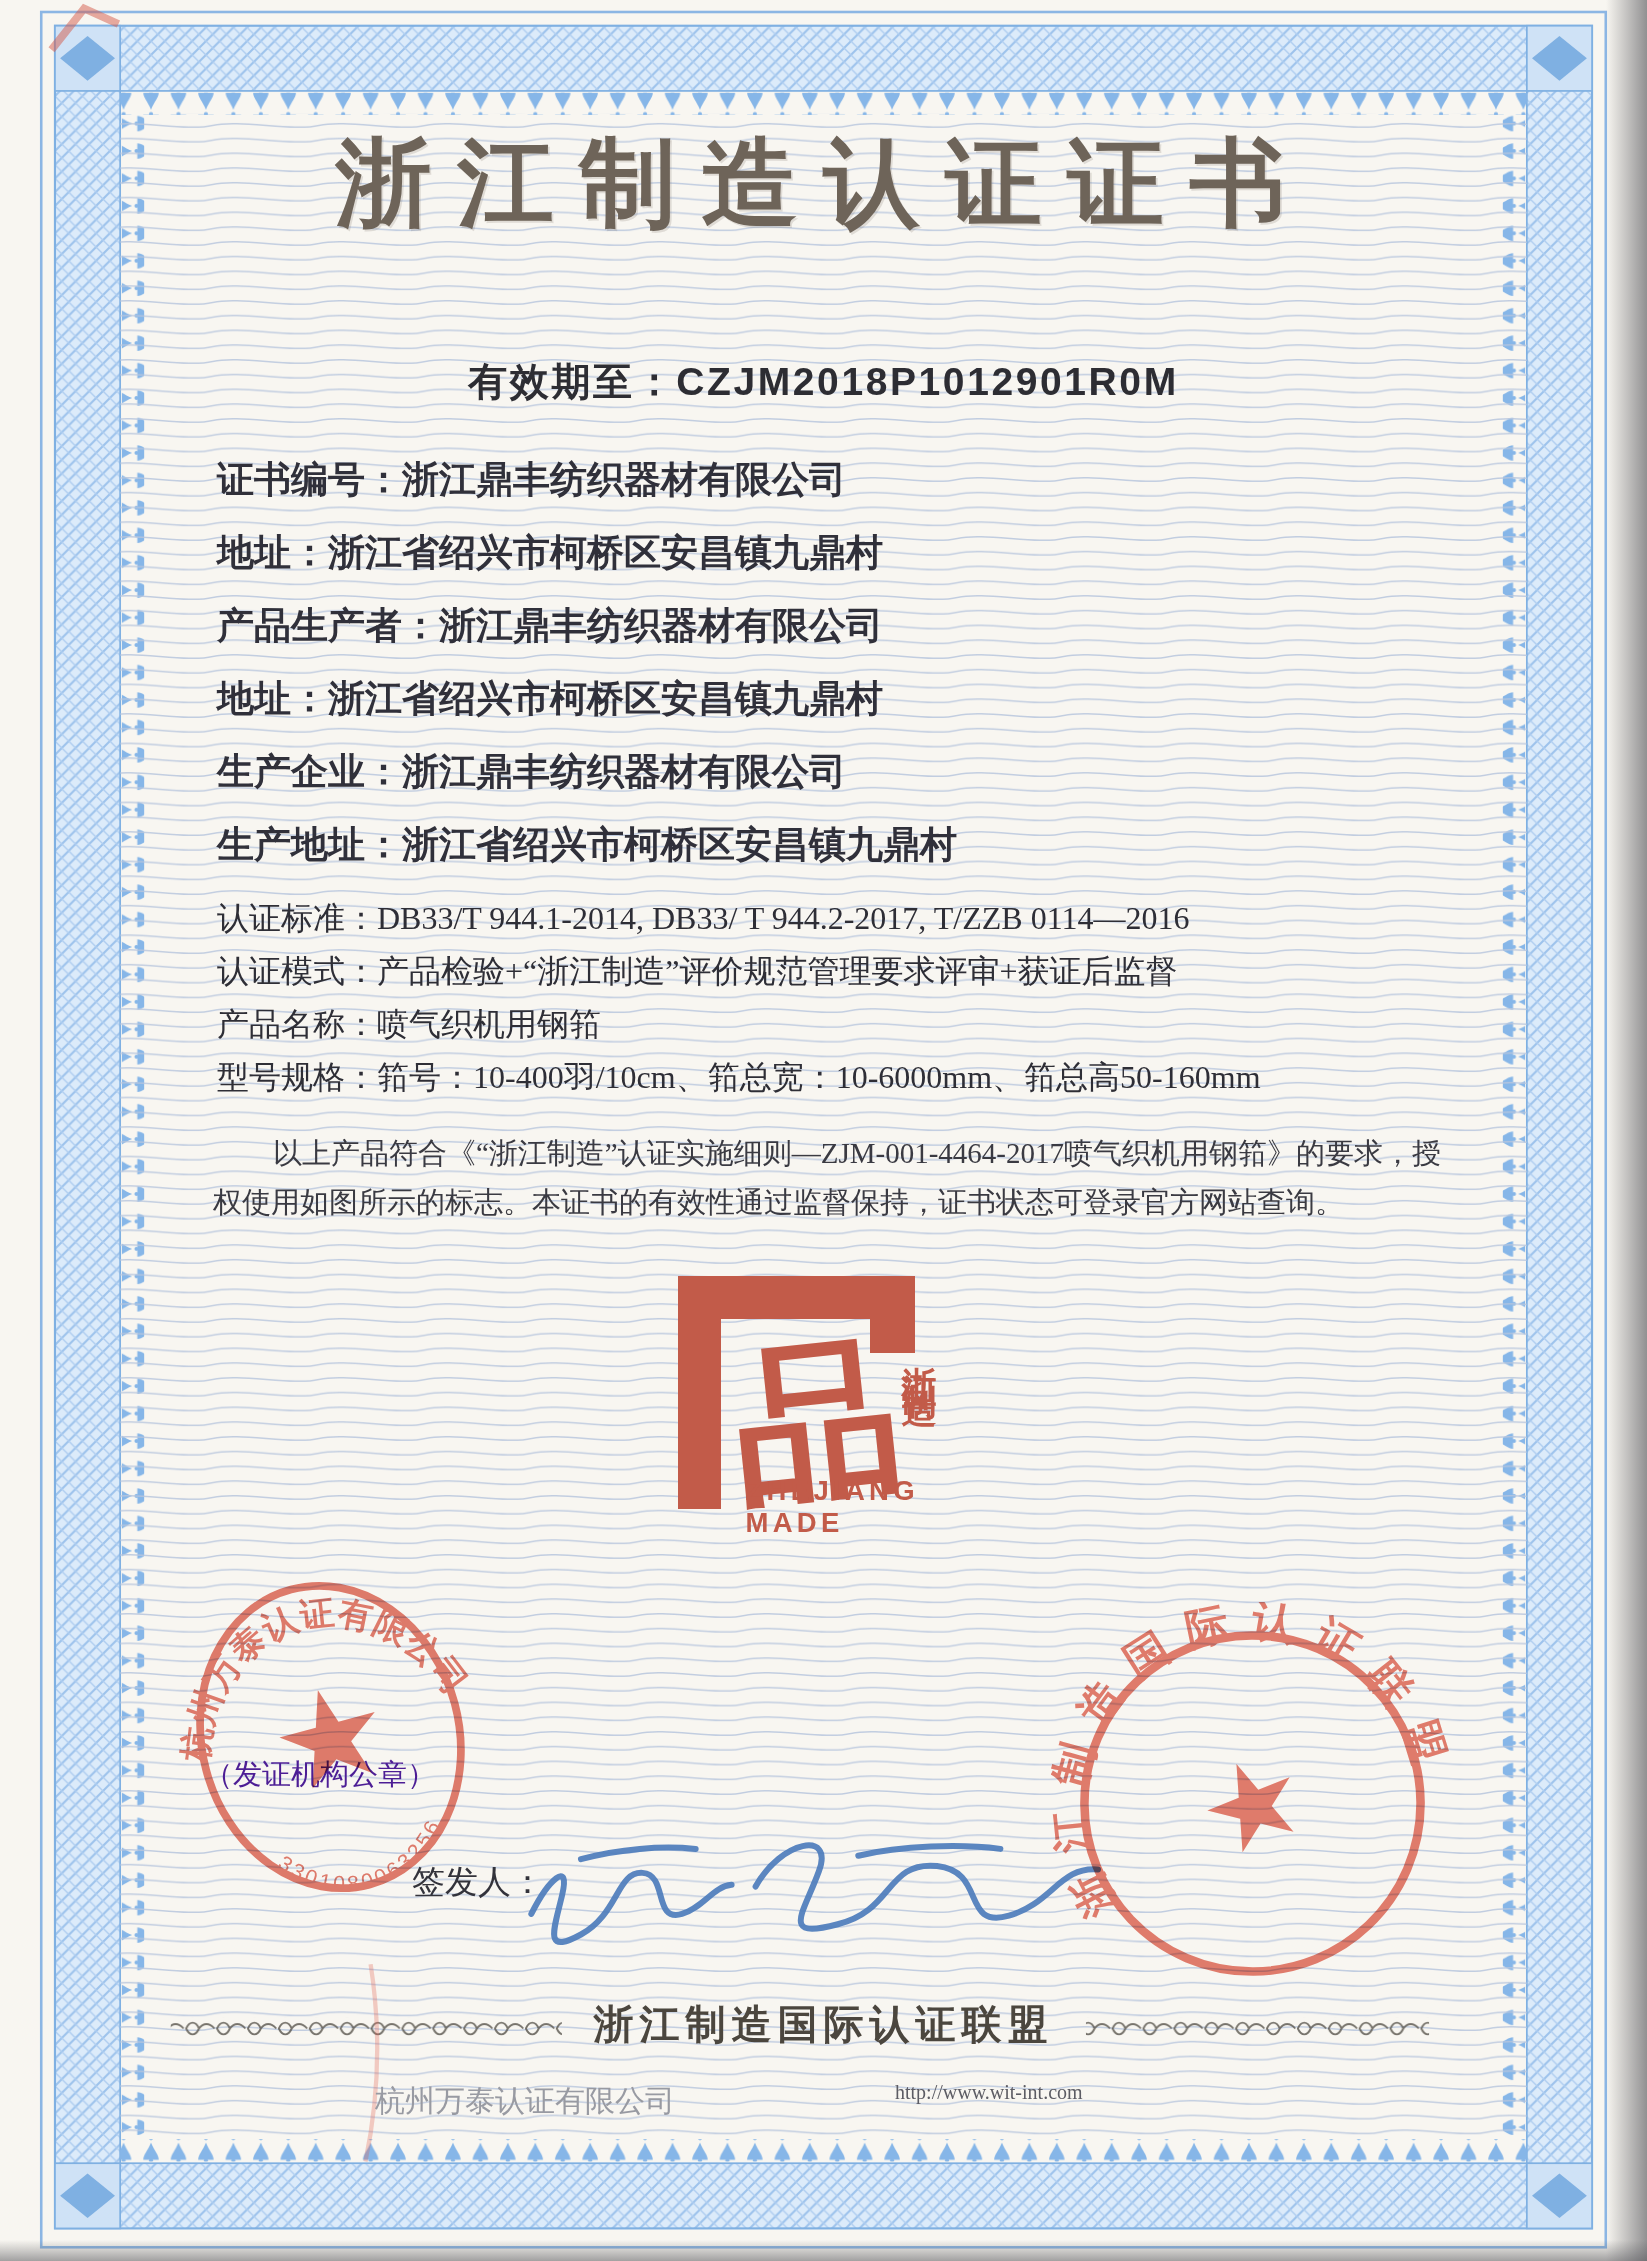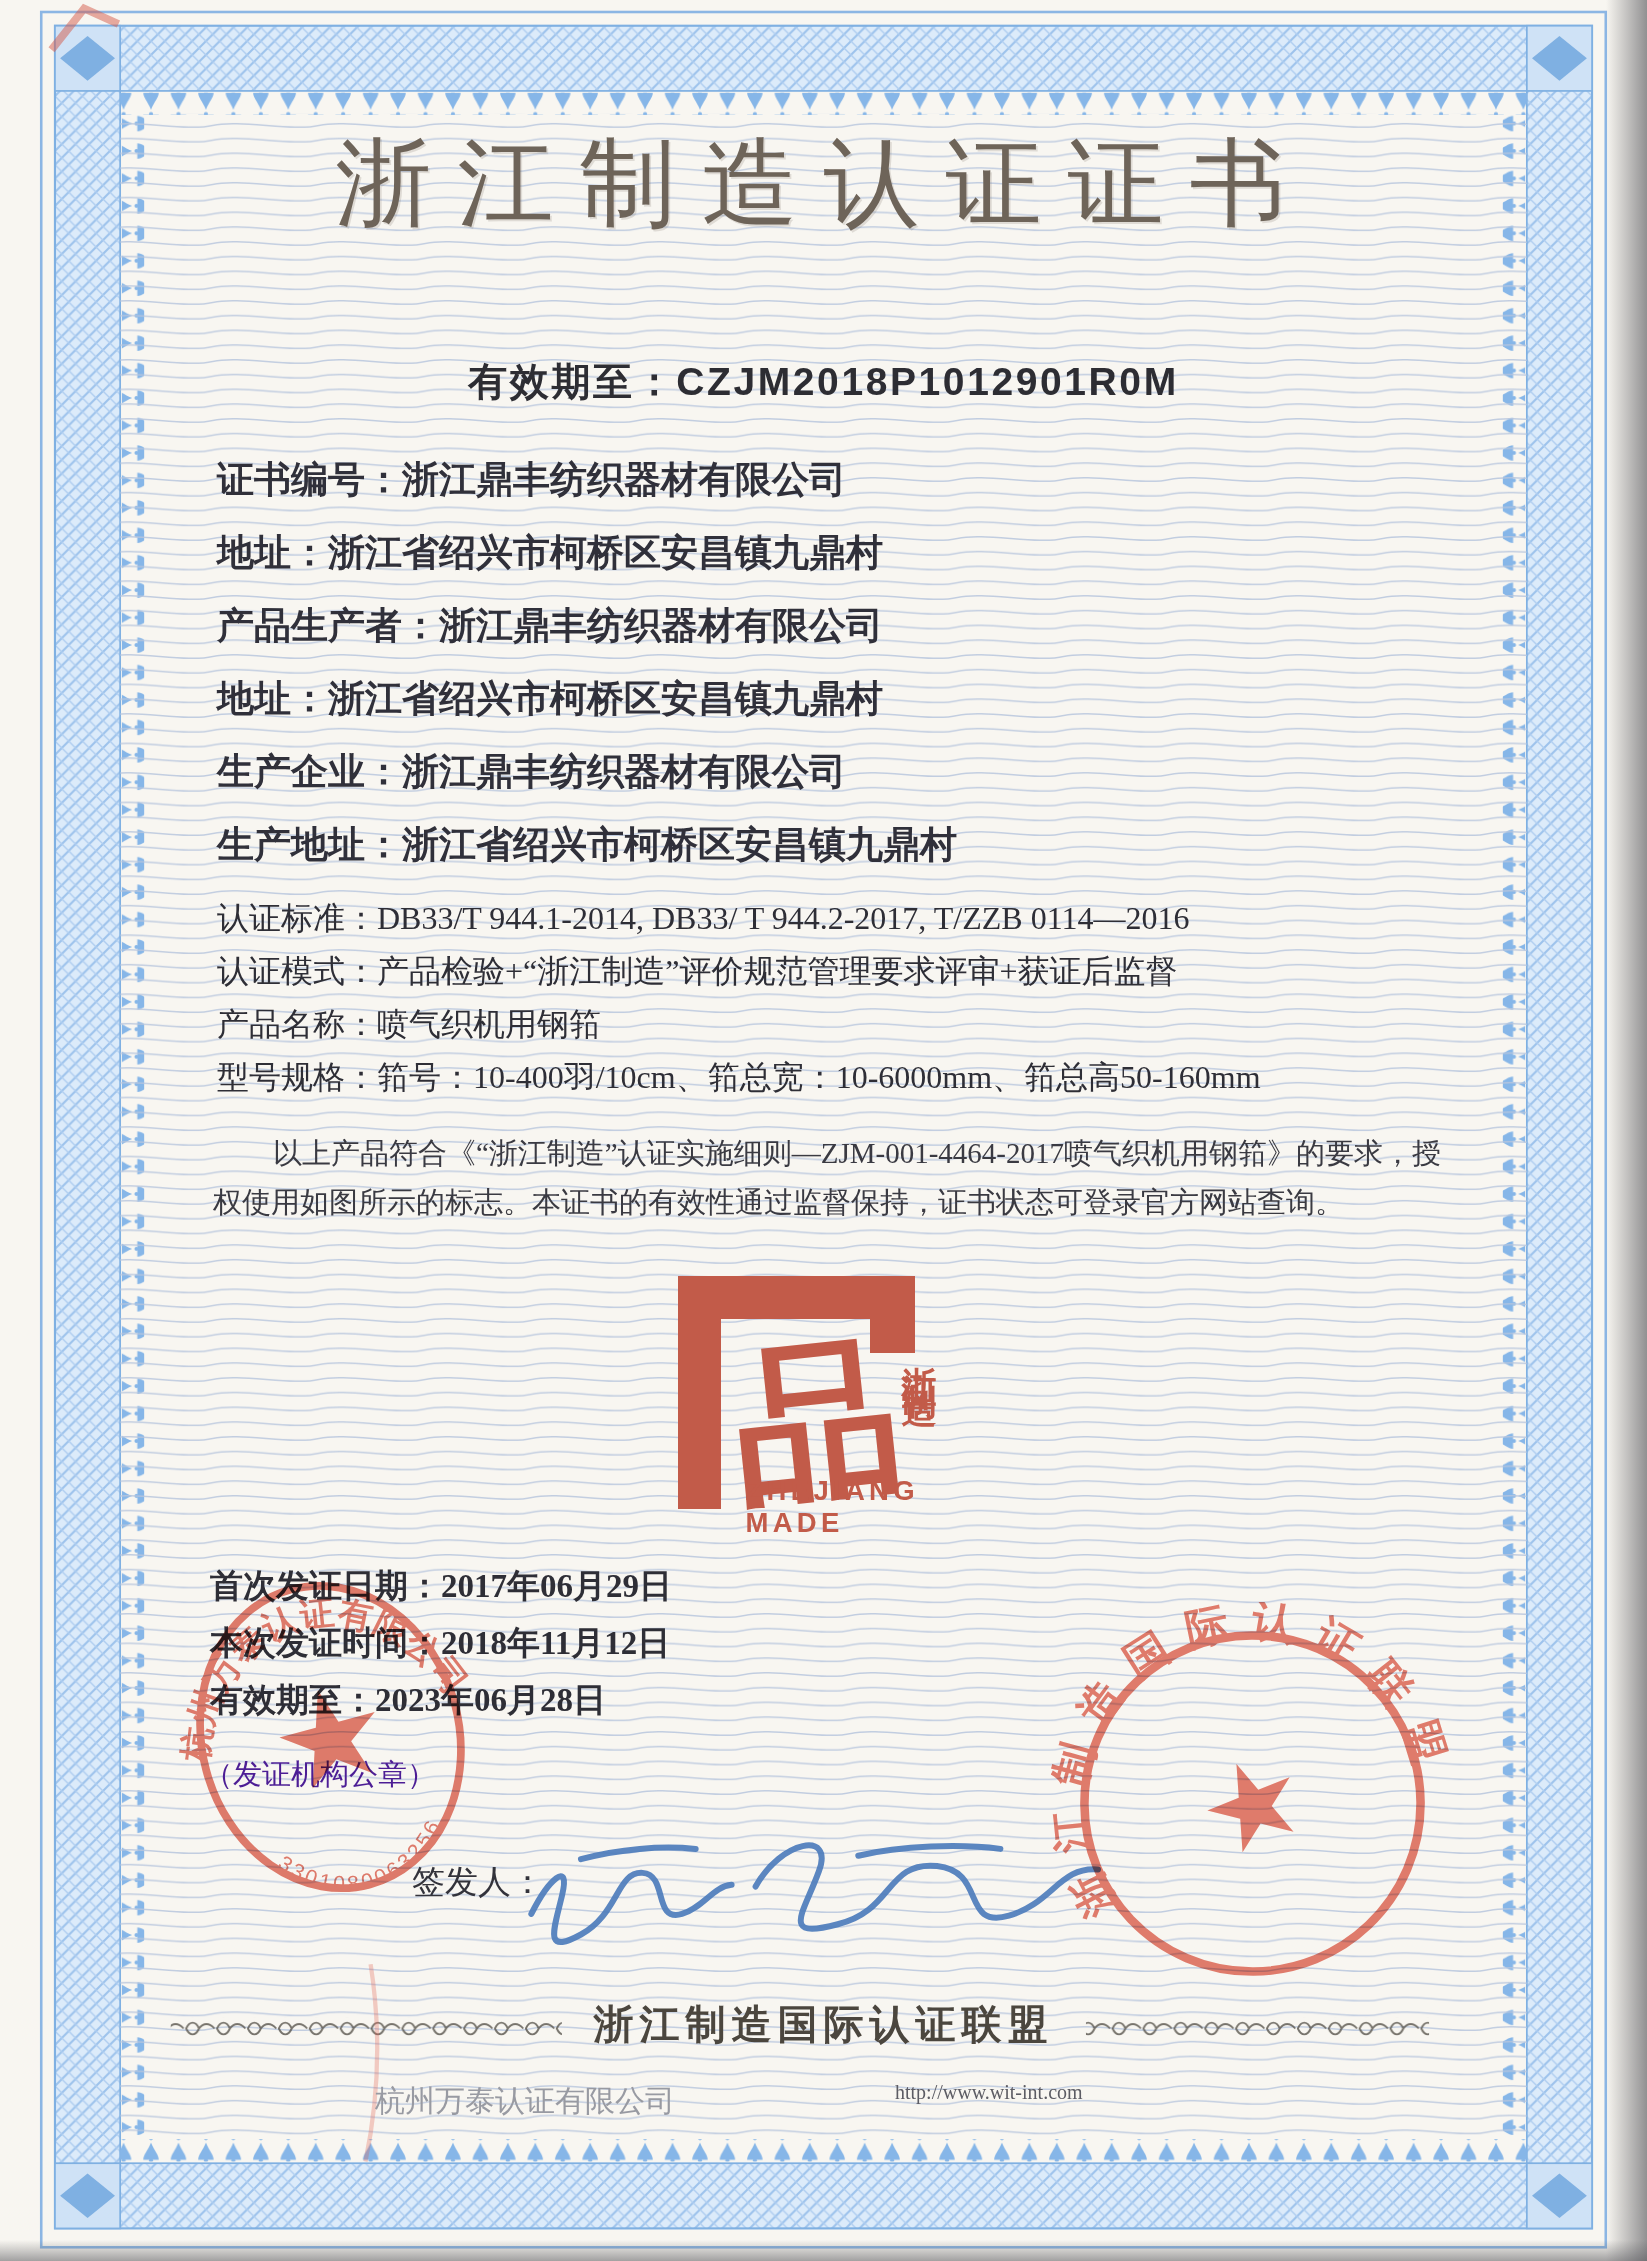--- a/index.html
+++ b/index.html
@@ -1,20 +1,20 @@
 <!DOCTYPE html>
 <html style="font-size:13.7px"><head>
 <meta charset="utf-8">
 <style>
   html,body{margin:0;padding:0;background:#9b9b9e;}
   .page{position:relative;width:1647px;height:2261px;background:#f8f6f1;overflow:hidden;
         font-family:"Liberation Serif","DejaVu Serif",serif;}
   .bg-svg{position:absolute;left:0;top:0;}
   .abs{position:absolute;}
-  .title{left:0;right:0;top:120px;text-align:center;font-size:96px;font-weight:normal;
+  .title{left:0;right:0;top:120px;text-align:center;font-size:96px;font-weight:bold;
          color:#6e6459;letter-spacing:26px;text-shadow:1.7px 1.7px 0 rgba(110,100,89,.18);}
   .certno{left:0;right:0;top:355px;text-align:center;font-size:39px;font-weight:bold;
           font-family:"Liberation Sans","DejaVu Sans",sans-serif;color:#2d2d33;letter-spacing:2.6px;}
   .parties{left:217px;top:443px;font-size:37px;font-weight:bold;color:#30303a;}
   .parties .row{height:73px;line-height:73px;white-space:nowrap;}
   .details{left:217px;top:892px;font-size:32px;color:#2e2e36;}
   .details .row{height:53px;line-height:53px;white-space:nowrap;}
   .details .lbl{font-weight:normal;}
   .statement{left:213px;top:1129px;width:1228px;font-size:29px;line-height:49px;
              color:#3a3a42;text-align:justify;text-indent:60px;}
@@ -139,25 +139,20 @@
 
   <div class="abs logo">
     <div class="bar" style="left:0;top:0;width:237px;height:43px;"></div>
     <div class="bar" style="left:192px;top:0;width:45px;height:77px;"></div>
     <div class="bar" style="left:0;top:0;width:43px;height:233px;"></div>
     <div class="glyph">品</div>
     <div class="side">浙江制造</div>
     <div class="made">ZHEJIANG MADE</div>
   </div>
 
-  <div class="abs dates">
-    <div class="row"><span>首次发证日期：</span><span>2017年06月29日</span></div>
-    <div class="row"><span>本次发证时间：</span><span>2018年11月12日</span></div>
-    <div class="row"><span>有效期至：</span><span>2023年06月28日</span></div>
-  </div>
 
   <div class="abs sealnote">（发证机构公章）</div>
   <div class="abs issuer">签发人：</div>
 
   <svg class="abs" style="left:498px;top:1777px;" width="635" height="214" viewBox="0 0 740 250">
     <g fill="none" stroke="#4e7dbc" stroke-width="7" stroke-linecap="round" opacity="0.92">
       <path d="M38,160 C58,120 84,96 74,138 C64,180 52,208 96,184 C140,160 138,110 168,112 C198,114 180,170 214,160 C240,152 250,128 272,126"></path>
       <path d="M300,128 C330,74 392,62 374,110 C356,160 328,190 396,172 C462,156 452,98 512,104 C570,110 540,178 596,162 C646,148 656,104 700,108"></path>
       <path d="M96,96 C140,84 190,80 230,84"></path>
       <path d="M420,92 C470,80 540,78 586,84"></path>

